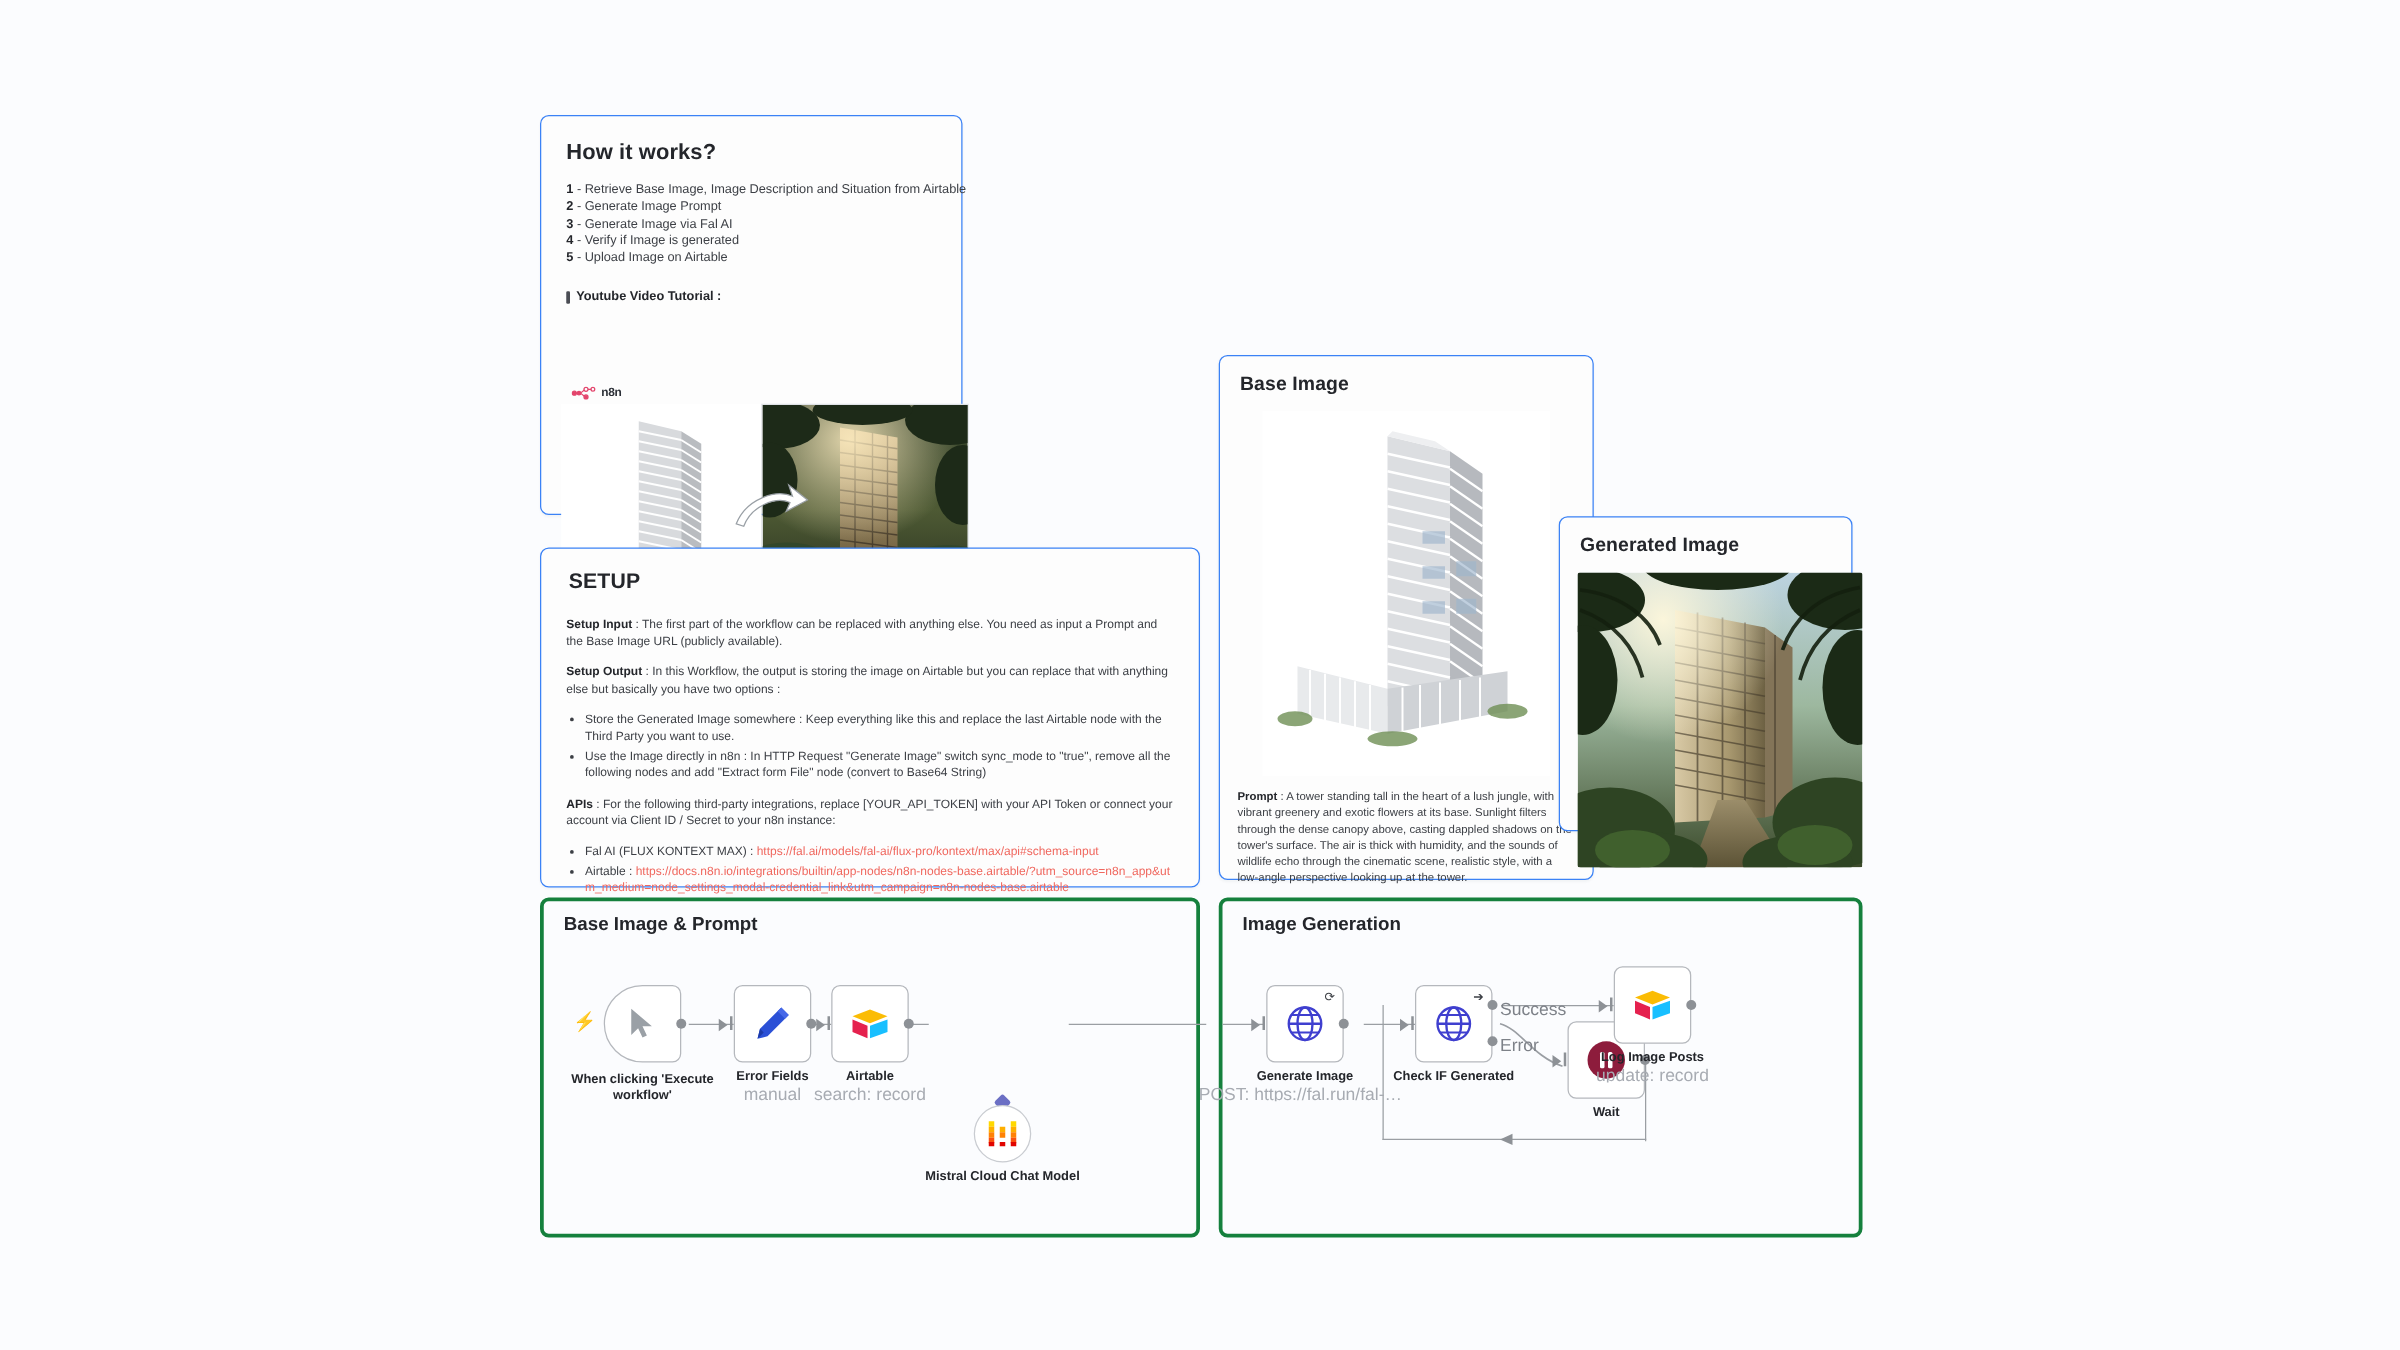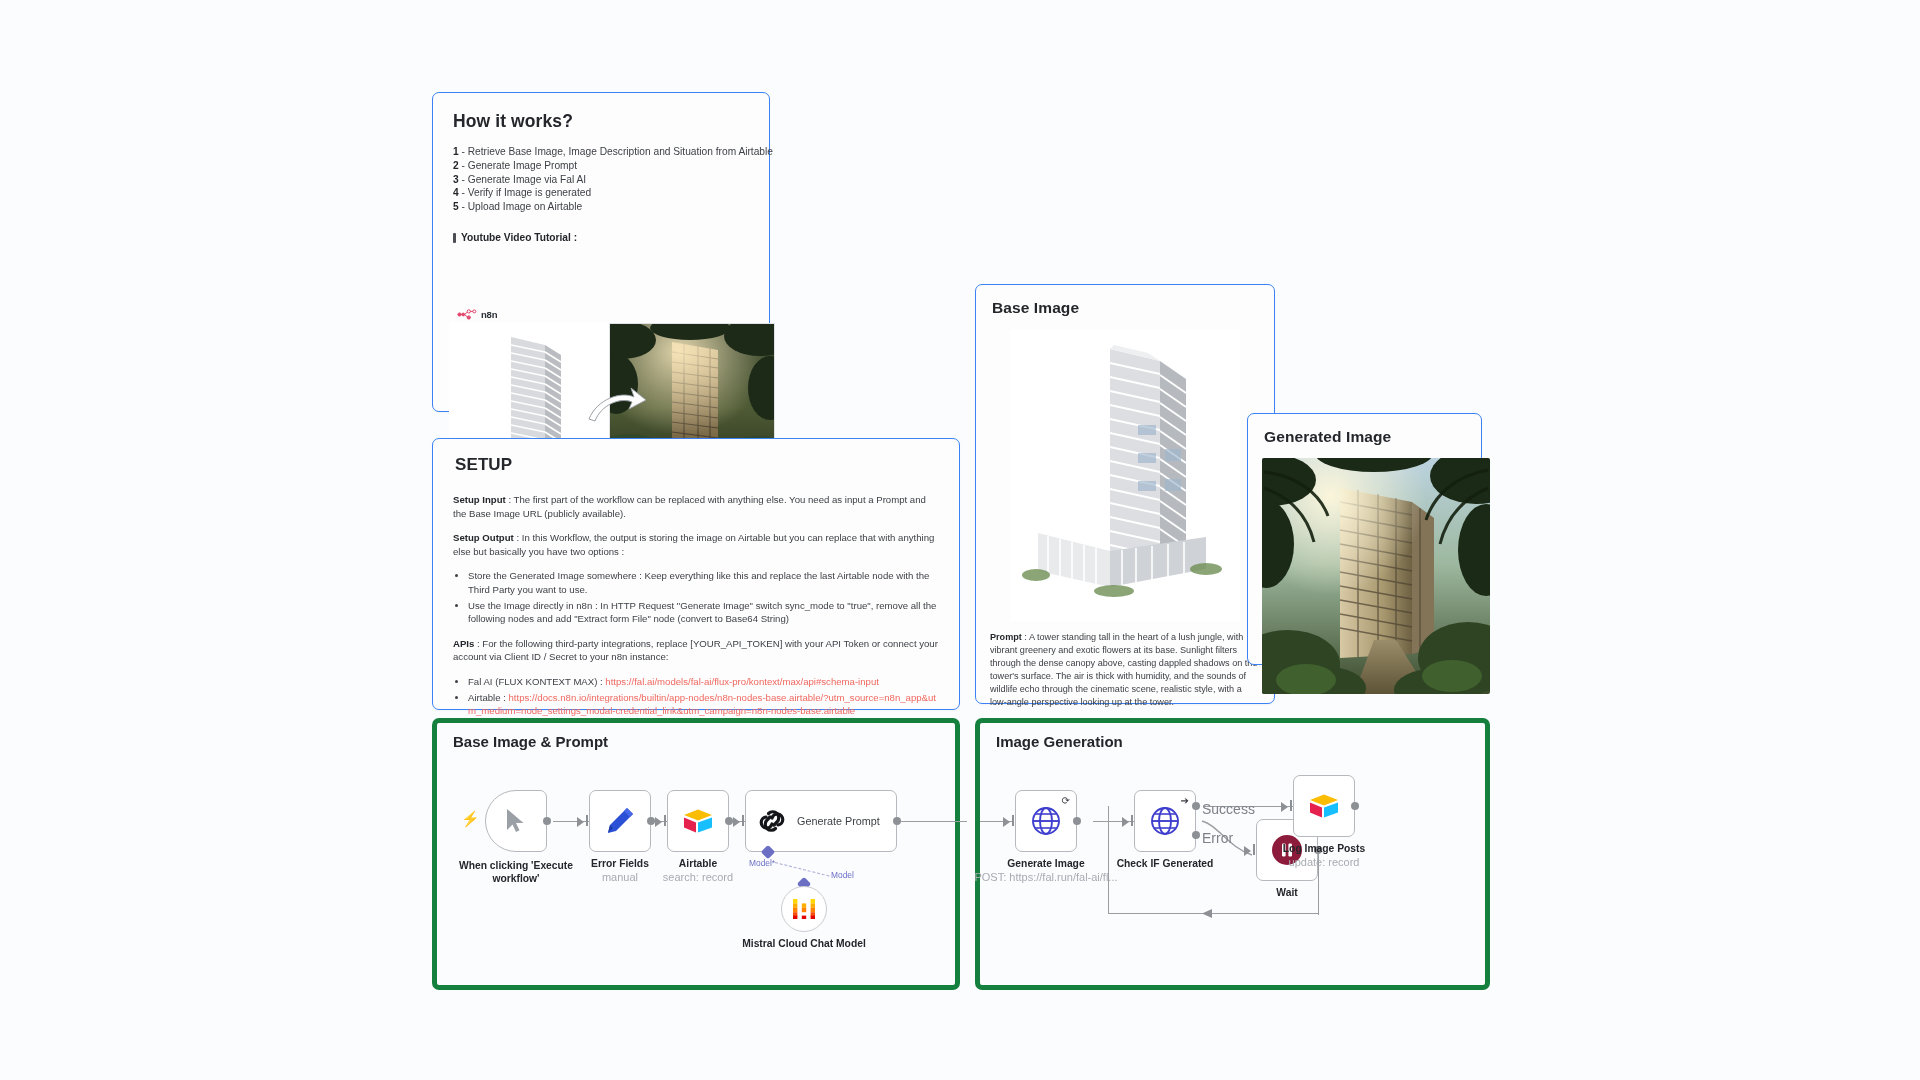--- a/index.html
+++ b/index.html
@@ -63,21 +63,21 @@
 
   
   #genimage { left:1247px; top:413px; width:235px; height:252px; padding:13px 14px; }
   #genimage .sticky-title { font-size:15.5px; margin:1px 0 12px 2px; }
   .gi-img { width:228px; height:236px; position:relative; overflow:hidden; border-radius:2px; }
 
   
   .group {
     position:absolute;
     background:#fbfcfe;
-    border:5px solid #15803d;
+    border:3px solid #15803d;
     border-radius:7px;
   }
   .group-title { position:absolute; left:16px; top:10px; font-size:15px; font-weight:700; color:#24262b; }
   #grp-base { left:432px; top:718px; width:528px; height:272px; }
   #grp-gen  { left:975px; top:718px; width:515px; height:272px; }
 
   
   .node { position:absolute; }
   .nbox {
     width:62px; height:62px;
@@ -91,21 +91,21 @@
   .nbox.wide { width:152px; justify-content:flex-start; padding-left:12px; gap:11px; }
   .nbox.round { border-radius:50%; width:46px; height:46px; background:#fff; border:1px solid #c9ccd1;}
   .nlabel {
     position:absolute; left:50%; transform:translateX(-50%);
     top:68px; width:140px; text-align:center;
     font-size:10.3px; font-weight:700; color:#24262b; line-height:12.6px;
   }
   .nsub {
     position:absolute; left:50%; transform:translateX(-50%);
     top:82px; width:150px; text-align:center;
-    font-size:11px; color:#a7abb2; line-height:11px; white-space:nowrap;
+    font-size:14px; color:#a7abb2; line-height:11px; white-space:nowrap;
     overflow:hidden; text-overflow:ellipsis;
   }
   .inline-lbl { font-size:10.8px; color:#3c3f45; font-weight:400; white-space:nowrap; }
 
   
   .dot { position:absolute; width:8px; height:8px; border-radius:50%; background:#8d9196; }
   .arrow-in { position:absolute; width:0;height:0;
      border-left:7px solid #8d9196; border-top:5px solid transparent; border-bottom:5px solid transparent; }
   .tick { position:absolute; width:2px; height:11px; background:#8d9196; }
   .wire { position:absolute; background:#9a9ea3; }
@@ -495,43 +495,20 @@
           <polygon points="2,10.5 14,15.5 14,25.5 2,20.5" fill="#e5214e"></polygon>
           <polygon points="16,15.5 30,10.5 30,20.5 16,25.5" fill="#18bfff"></polygon>
           <polygon points="2,10.5 14,15.5 5,20" fill="#ff3f6e" opacity=".0"></polygon>
         </svg>
       </div>
       <div class="dot" style="left:58px; top:27px;"></div>
       <div class="nlabel">Airtable</div>
       <div class="nsub">search: record</div>
     </div>
 
-    <div class="node" style="left:308px; top:67px;">
-      <div class="arrow-in" style="left:-12px; top:27px;"></div>
-      <div class="tick" style="left:-3px; top:25px;"></div>
-      <div class="nbox wide">
-        <svg width="28" height="28" viewBox="0 0 28 28">
-          <g fill="none" stroke="#15161a" stroke-width="3.2" stroke-linecap="round">
-            <path d="M10.5 6.5 A6 6 0 0 1 19 15 L16 18"></path>
-            <path d="M17.5 21.5 A6 6 0 0 1 9 13 L12 10"></path>
-          </g>
-          <g fill="none" stroke="#15161a" stroke-width="3.2" stroke-linecap="round">
-            <path d="M8 10 A5.5 5.5 0 1 0 14 17"></path>
-            <path d="M20 18 A5.5 5.5 0 1 0 14 11"></path>
-          </g>
-        </svg>
-        <span class="inline-lbl">Generate Prompt</span>
-      </div>
-      <div class="dot" style="left:148px; top:27px;"></div>
-
-      <div class="diamond" style="left:18px; top:57px;"></div>
-      <div class="modellbl" style="left:4px; top:68px;">Model*</div>
-      <div class="dash" style="left:30px; top:72px; width:56px; transform:rotate(14deg);"></div>
-      <div class="modellbl" style="left:86px; top:80px;">Model</div>
-    </div>
 
     <div class="node" style="left:344px; top:163px;">
       <div class="diamond" style="left:18px; top:-7px;"></div>
       <div class="nbox round">
         <svg width="24" height="22" viewBox="0 0 24 22">
           <rect x="1" y="1" width="4.4" height="4.4" fill="#ffd800"></rect>
           <rect x="18.6" y="1" width="4.4" height="4.4" fill="#ffd800"></rect>
           <rect x="1" y="5.4" width="4.4" height="4.4" fill="#ffaf00"></rect>
           <rect x="9.8" y="5.4" width="4.4" height="4.4" fill="#ffaf00"></rect>
           <rect x="18.6" y="5.4" width="4.4" height="4.4" fill="#ffaf00"></rect>

